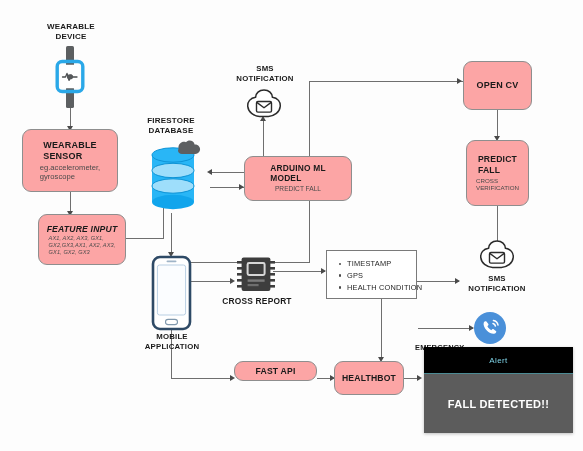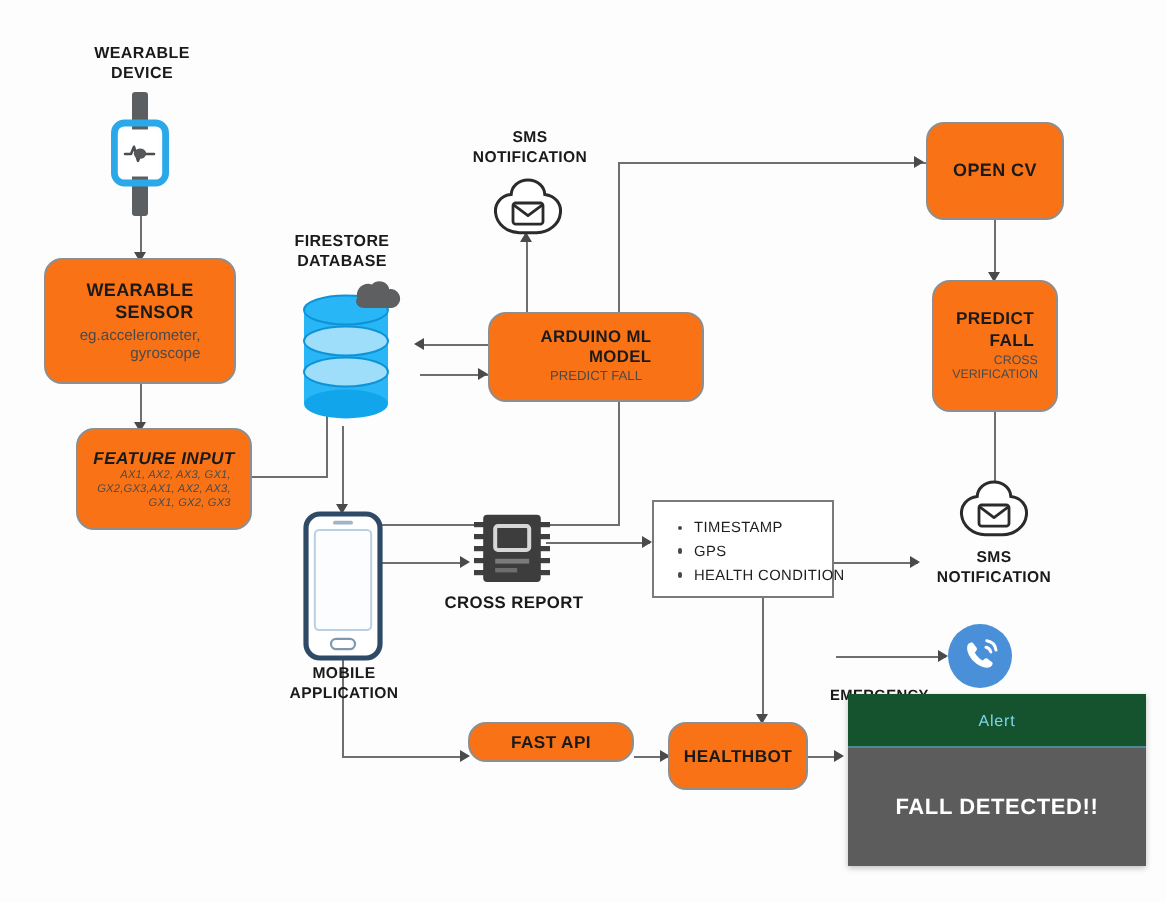--- a/index.html
+++ b/index.html
@@ -13,26 +13,26 @@
     height:451px;
     background:#fdfdfd;
     overflow:hidden;
   }
   
   .node{
     position:absolute;
     box-sizing:border-box;
     border:1px solid #8e8e8e;
     border-radius:9px;
-    background:#f97316;
+    background:#fca5a5;
     display:flex;
     flex-direction:column;
     align-items:center;
     justify-content:center;
-    text-align:right;
+    text-align:left;
     color:#1a1a1a;
     z-index:4;
   }
   .node .ttl{
     font-weight:bold;
     letter-spacing:.2px;
     line-height:1.18;
   }
   .node .sub{
     color:#4a4a4a;
@@ -113,21 +113,21 @@
   #dialog{
     position:absolute;
     z-index:8;
     background:#6a6a6a;
     box-shadow:0 1px 3px rgba(0,0,0,.25);
     display:flex;
     flex-direction:column;
   }
   #dlg-title{
     height:26px;
-    background:#14532d;
+    background:#000000;
     color:#7fd4e8;
     font-size:8px;
     display:flex;align-items:center;justify-content:center;
     border-bottom:1px solid #4c8a93;
     letter-spacing:.4px;
   }
   #dlg-msg{
     flex:1;
     background:#5c5c5c;
     color:#ffffff;

